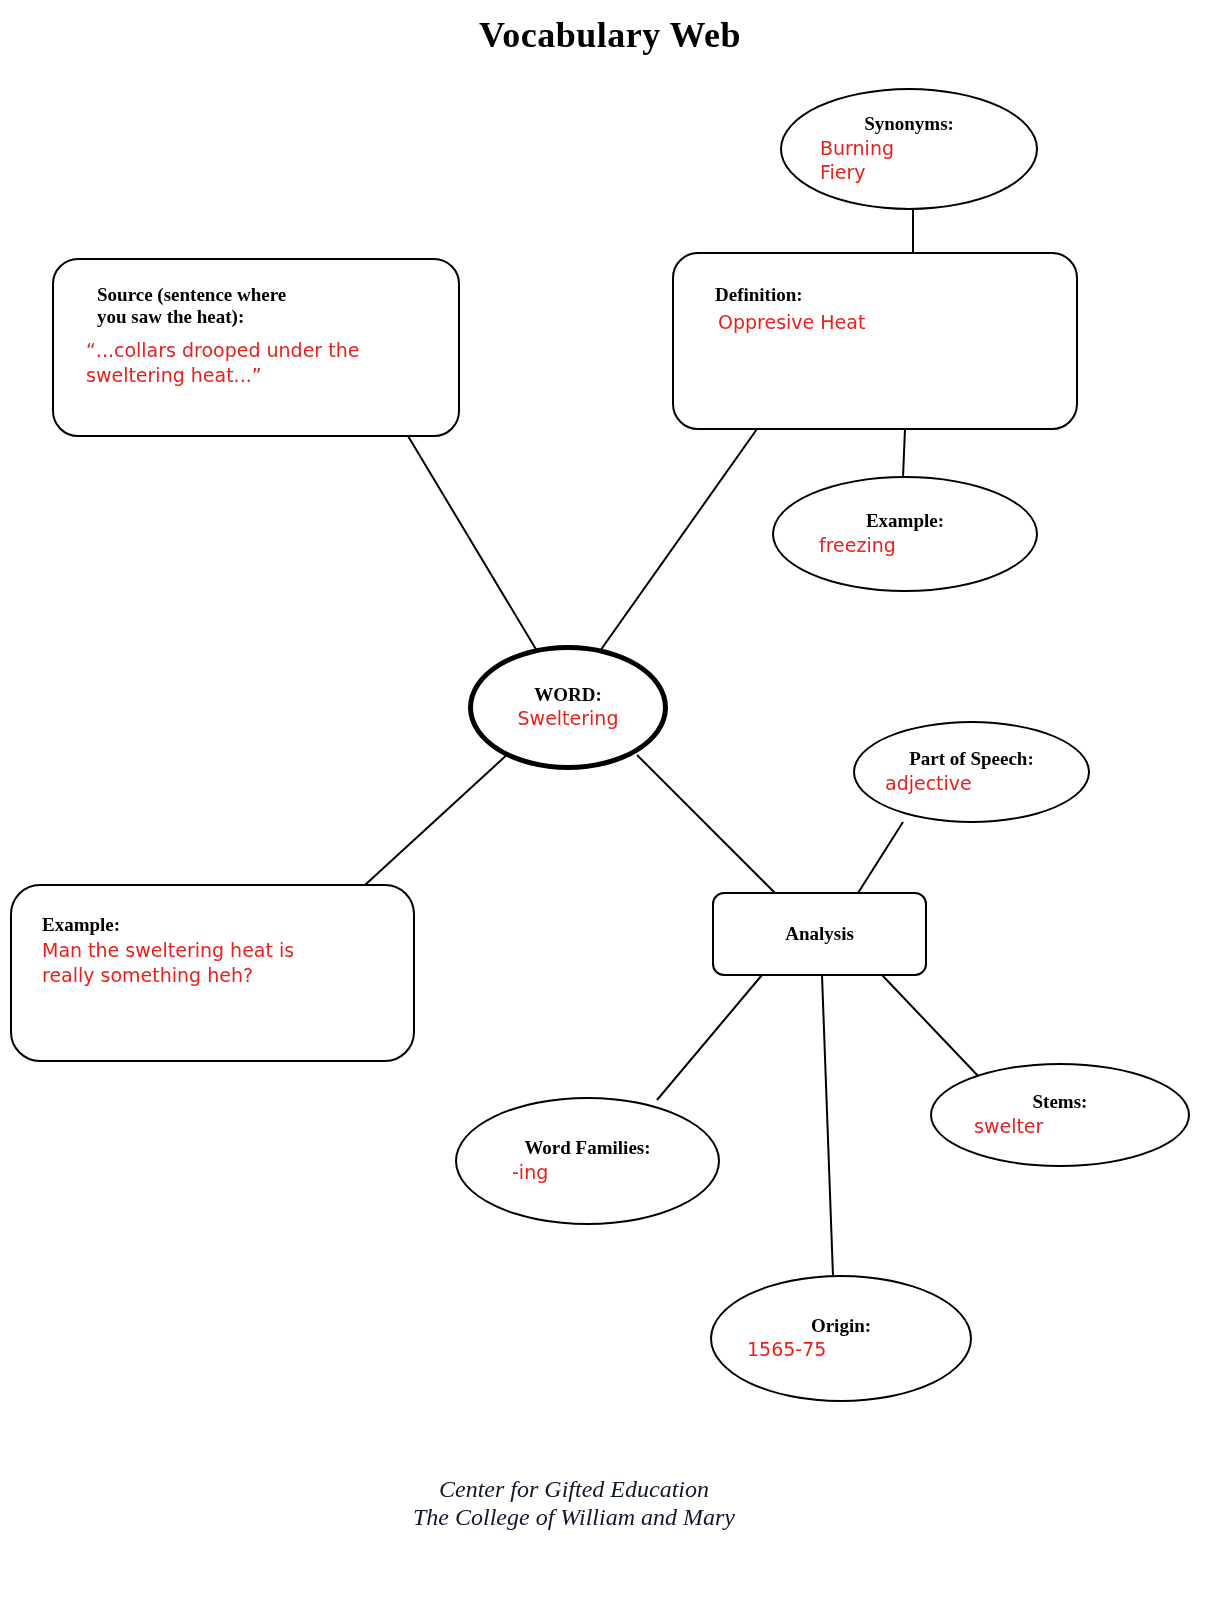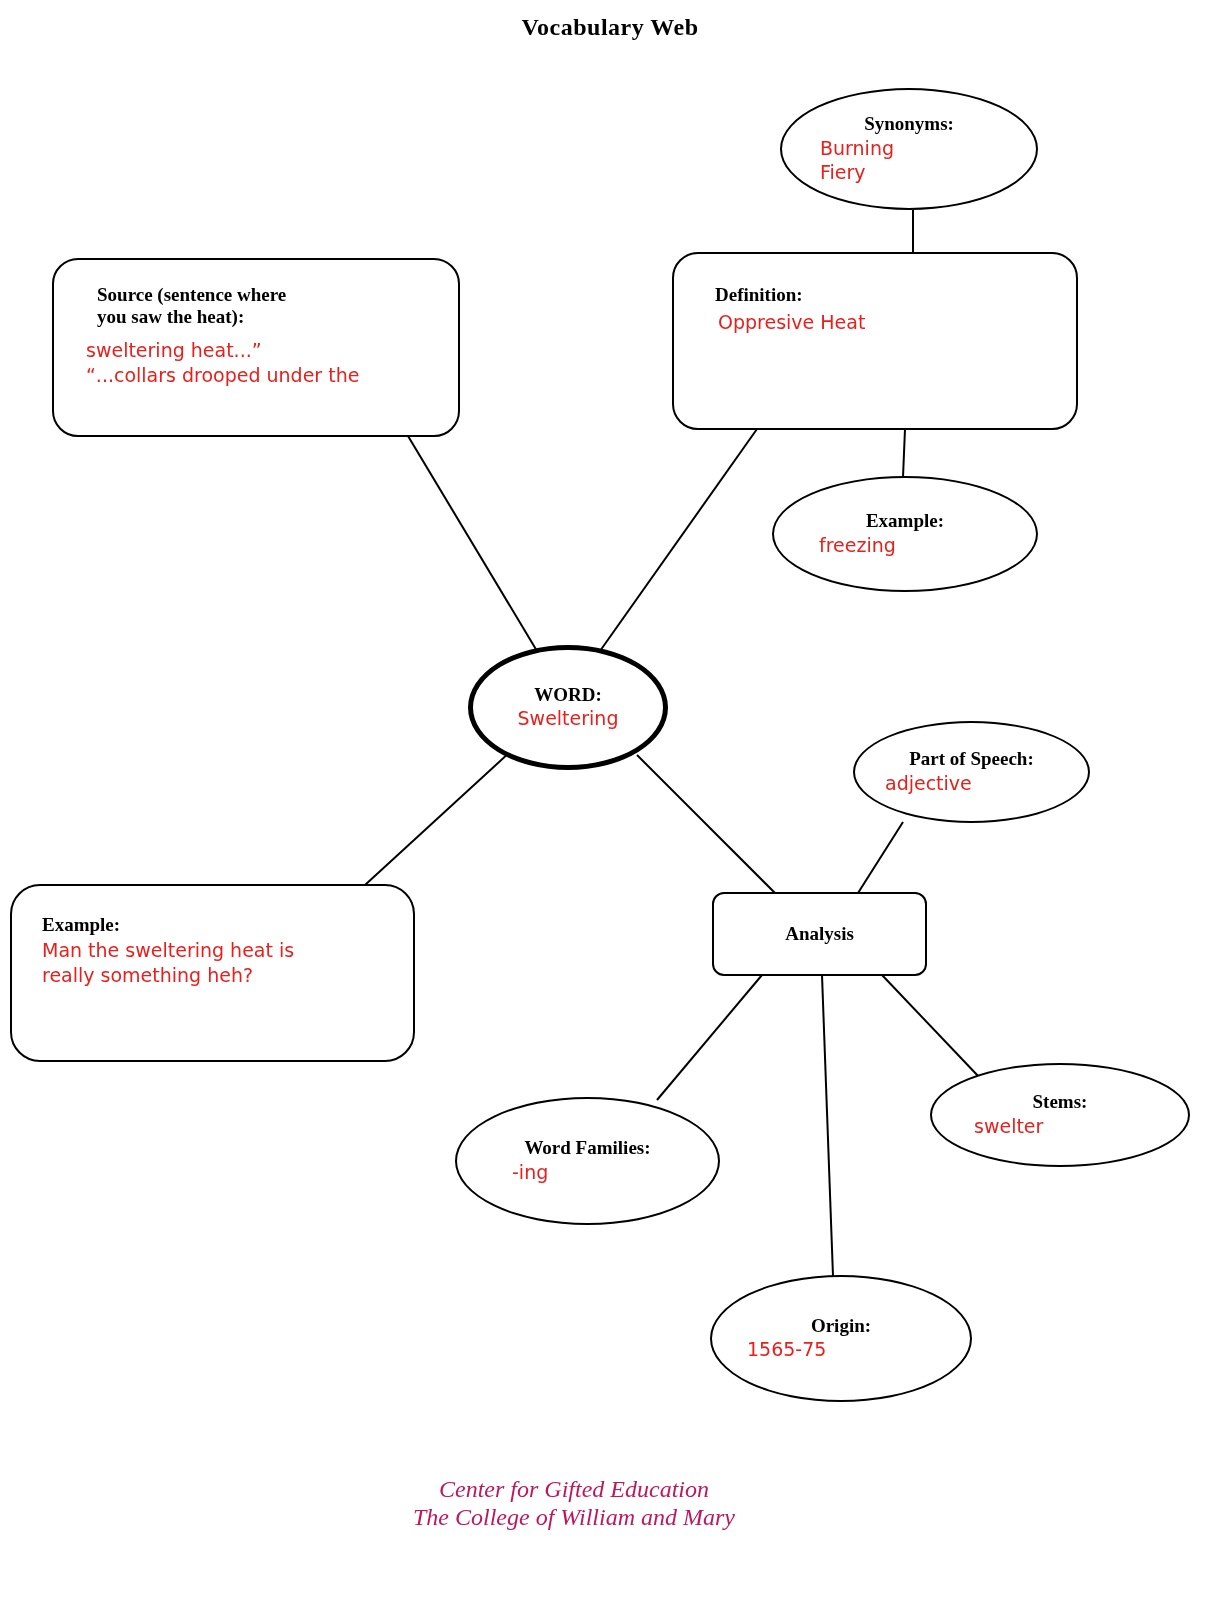--- a/index.html
+++ b/index.html
@@ -4,21 +4,21 @@
 <style>
   * { margin:0; padding:0; box-sizing:border-box; }
   html,body { background:#ffffff; }
   .page {
     position:relative; width:1220px; height:1600px; background:#fff;
     font-family:"Liberation Serif", serif; overflow:hidden;
     --red:#e8201d;
   }
   .title {
     position:absolute; top:14px; left:0; width:100%;
-    text-align:center; font-size:24px; font-weight:bold; color:#000;
+    text-align:center; font-size:36px; font-weight:bold; color:#000;
     letter-spacing:0.5px;
   }
   svg.links { position:absolute; left:0; top:0; width:1220px; height:1600px; }
   svg.links line { stroke:#000; stroke-width:2; }
 
   .node { position:absolute; border:2.5px solid #000; background:#fff; }
   .ellipse { border-radius:50%; display:flex; flex-direction:column; justify-content:center; }
   .roundbox { }
   .label { font-weight:bold; font-size:19px; color:#000; line-height:1.18; }
   .center { text-align:center; }
@@ -48,21 +48,21 @@
   .n-stems        .vals { padding-left:42px; }
   .n-origin       .vals { padding-left:35px; }
   .n-word .label, .n-word .val { text-align:center; }
   .n-definition .vals { padding-top:4px; padding-left:3px; }
   .n-source .label { padding-left:43px; }
   .n-source .vals  { padding-left:32px; padding-top:9px; }
   .n-example .vals { padding-top:2px; }
 
   .footer {
     position:absolute; top:1476px; left:0; width:100%;
-    text-align:center; font-style:italic; font-size:24px; color:#be185d;
+    text-align:center; font-style:italic; font-size:24px; color:#0f172a;
     padding-right:72px; line-height:1.15;
   }
 </style>
 </head>
 <body>
 
 <div class="page" style="--red: #e8201d;">
 
   <div class="title">Vocabulary Web</div>
 
@@ -100,22 +100,22 @@
       <div class="val">freezing</div>
     </div>
   </div>
 
   <div class="node roundbox n-source">
     <div class="label">
       <div>Source (sentence where</div>
       <div>you saw the heat):</div>
     </div>
     <div class="vals">
+      <div class="val">“...collars drooped under the</div>
       <div class="val">sweltering heat...”</div>
-      <div class="val">“...collars drooped under the</div>
     </div>
   </div>
 
   <div class="node ellipse n-word">
     <div class="label">WORD:</div>
     <div class="val">Sweltering</div>
   </div>
 
   <div class="node ellipse n-pos">
     <div class="label center">Part of Speech:</div>

